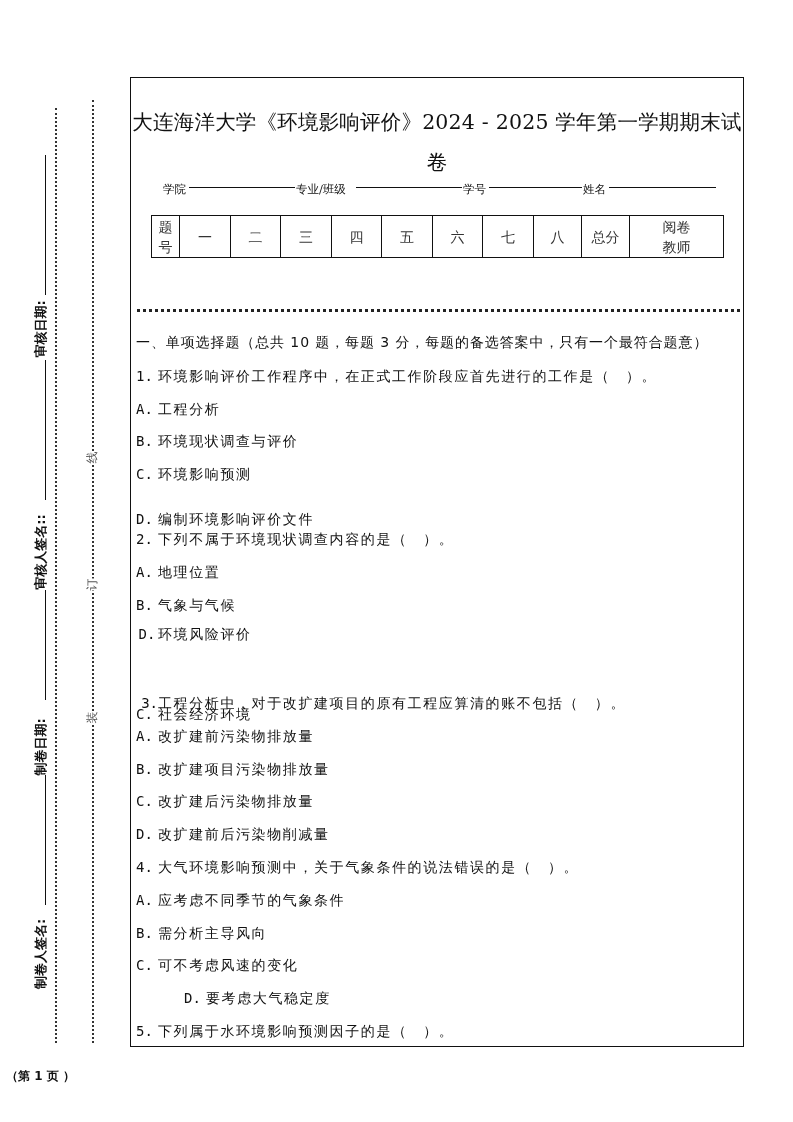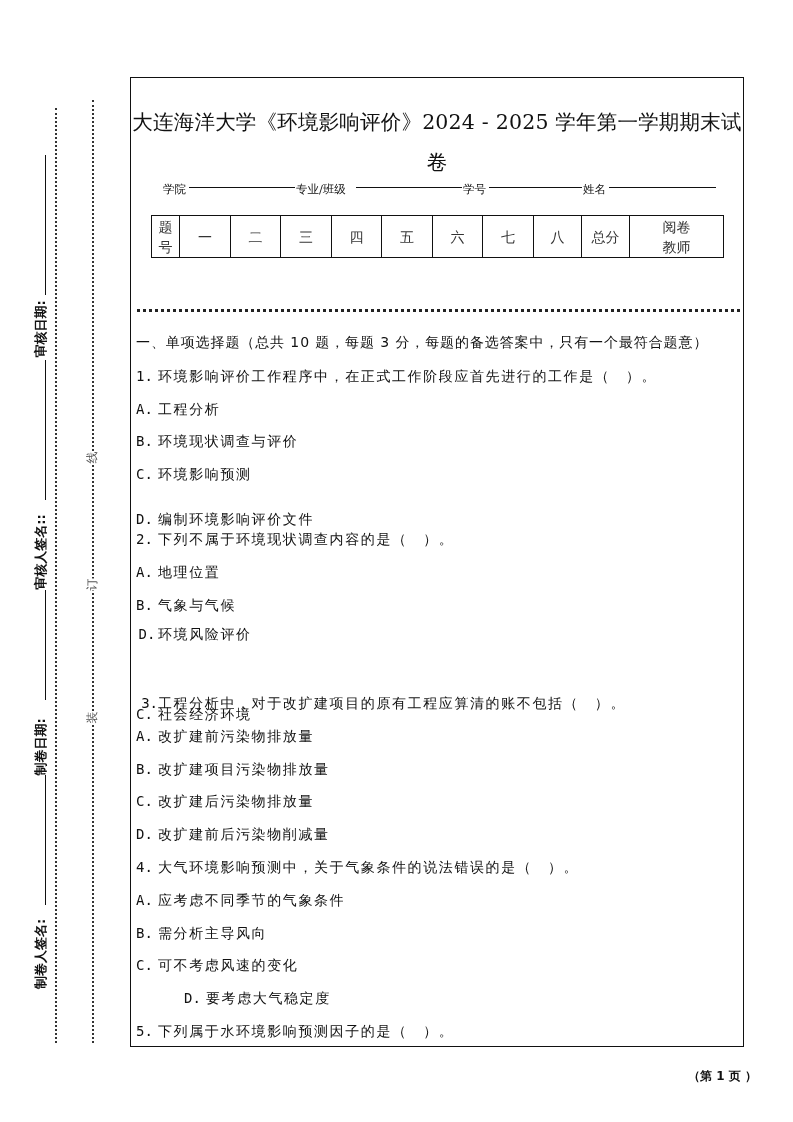--- a/index.html
+++ b/index.html
@@ -36,21 +36,21 @@
   table.score tr.r2 td { height:42px; }
 
   .sep { position:absolute; left:137px; top:309px; width:603px; height:0;
          border-top:3px dotted #222; }
 
   .line-text { position:absolute; left:136px; font-size:14px; white-space:nowrap;
                letter-spacing:1.6px; color:#111;
                font-family:"DejaVu Sans Mono","Liberation Mono",monospace; }
   .line-text .lead { display:inline-block; width:22px; letter-spacing:0; }
 
-  .footer { position:absolute; top:1068px; left:0; width:757px; text-align:right;
+  .footer { position:absolute; top:1068px; left:6px; width:757px; text-align:left;
             font-size:12px; font-weight:bold; font-family:"DejaVu Sans","Liberation Sans",sans-serif; }
 </style>
 </head>
 <body>
 
 <div>
   <div class="dotline" style="left:55px; top:108px; height:935px;"></div>
   <div class="dotline" style="left:92px; top:100px; height:943px;"></div>
 
   <div class="vline" style="left:45px; top:155px; height:140px;"></div>

